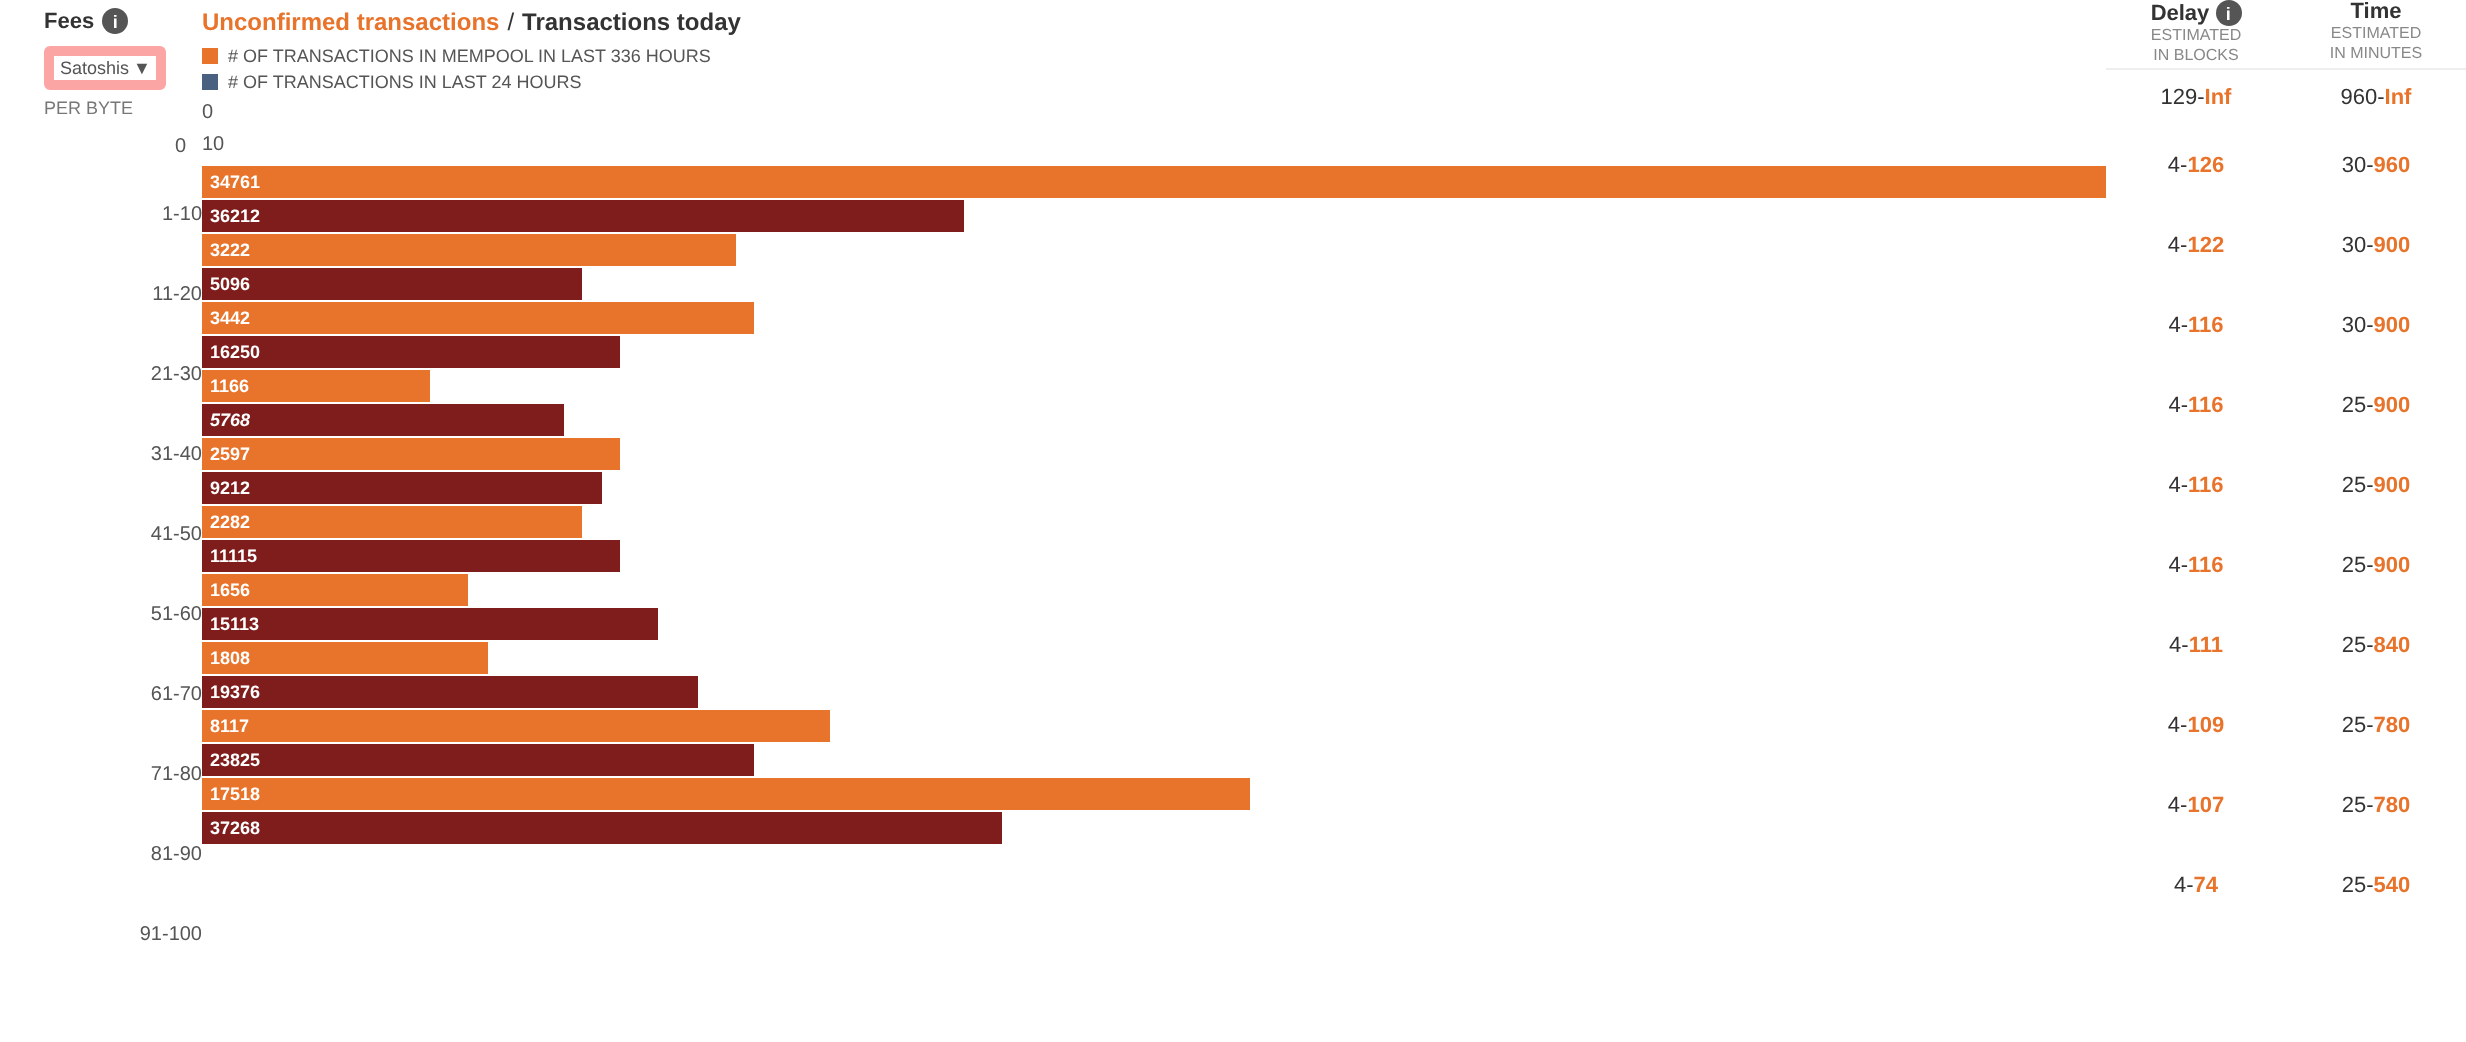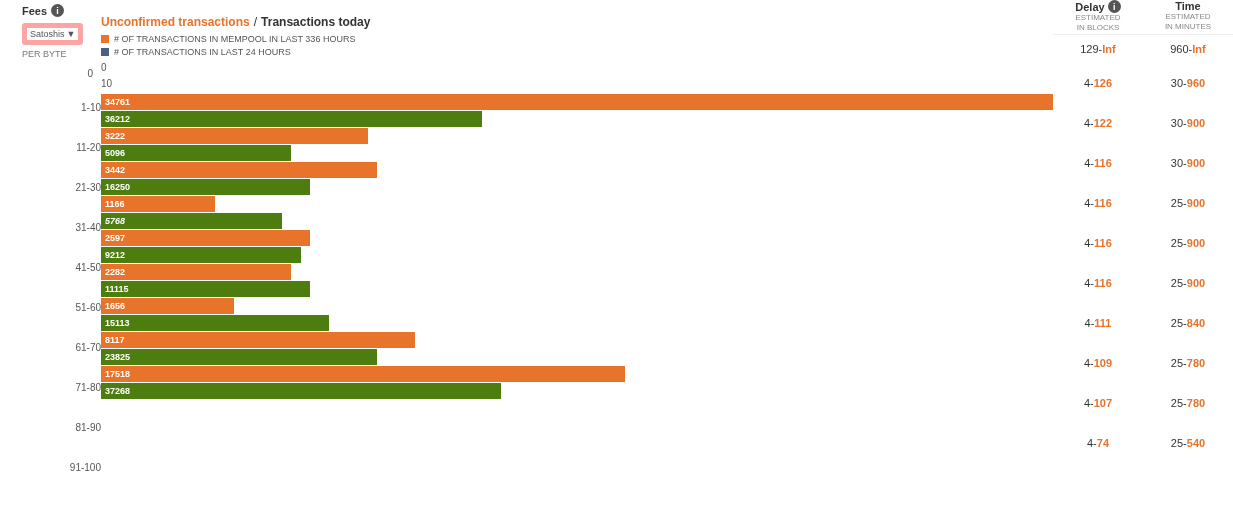--- a/index.html
+++ b/index.html
@@ -79,21 +79,21 @@
       padding-right: 8px;
       font-size: 10px;
       color: #555;
     }
     .main-area {
       flex: 1;
       display: flex;
       flex-direction: column;
     }
     .header {
-      padding: 15px 0 2px 0;
+      padding: 4px 0 2px 0;
       display: flex;
       align-items: center;
       gap: 4px;
     }
     .header-unconfirmed {
       color: #e8732a;
       font-weight: bold;
       font-size: 12px;
     }
     .header-separator {
@@ -145,21 +145,21 @@
       height: 16px;
       display: flex;
       align-items: center;
       padding-left: 4px;
       color: white;
       font-size: 9px;
       font-weight: bold;
       position: relative;
     }
     .bar-blue {
-      background: #4d7c0f;
+      background: #7f1d1d;
       height: 16px;
       display: flex;
       align-items: center;
       padding-left: 4px;
       color: white;
       font-size: 9px;
       font-weight: bold;
       margin-top: 1px;
     }
     .zero-section {
@@ -344,20 +344,28 @@
 
       <div class="bar-group">
         <div class="bar-orange" style="width:14%;">
           <span>1656</span>
         </div>
         <div class="bar-blue" style="width:24%;">
           <span>15113</span>
         </div>
       </div>
 
+      <div class="bar-group">
+        <div class="bar-orange" style="width:15%;">
+          <span>1808</span>
+        </div>
+        <div class="bar-blue" style="width:26%;">
+          <span>19376</span>
+        </div>
+      </div>
 
       <div class="bar-group">
         <div class="bar-orange" style="width:33%;">
           <span>8117</span>
         </div>
         <div class="bar-blue" style="width:29%;">
           <span>23825</span>
         </div>
       </div>
 

